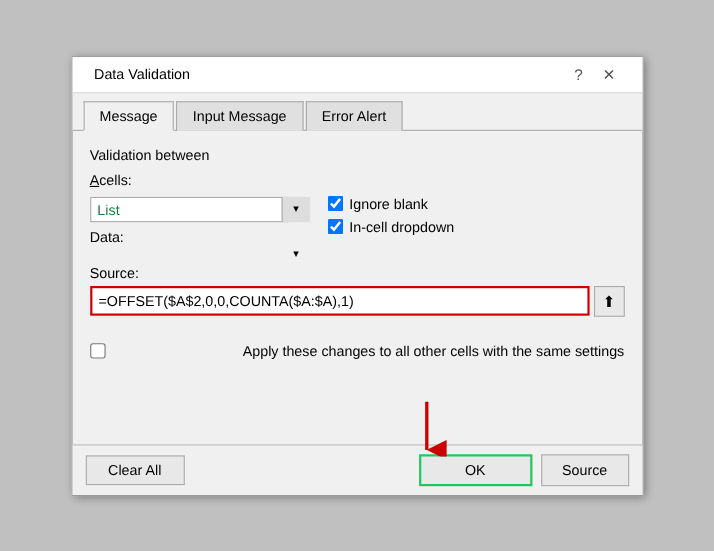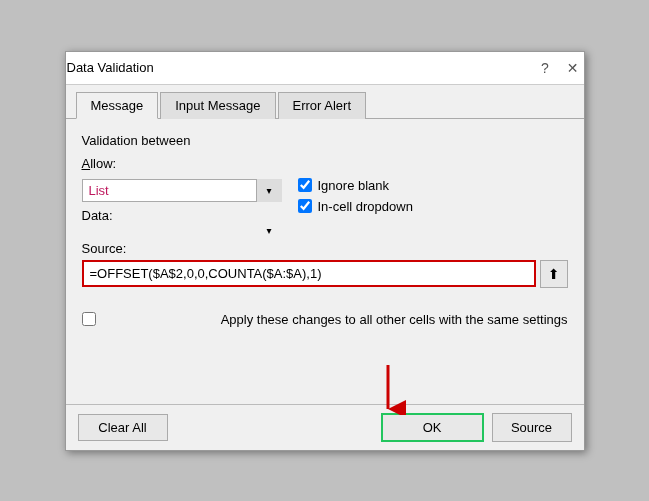--- a/index.html
+++ b/index.html
@@ -21,21 +21,21 @@
       box-shadow: 2px 2px 8px rgba(0,0,0,0.4);
       width: 520px;
       min-height: 400px;
       display: flex;
       flex-direction: column;
     }
 
     .title-bar {
       background: #fff;
       border-bottom: 1px solid #ccc;
-      padding: 8px 1px;
+      padding: 8px 20px;
       display: flex;
       align-items: center;
       justify-content: space-between;
     }
 
     .title-bar-title {
       font-size: 13px;
       font-weight: normal;
     }
 
@@ -128,21 +128,21 @@
     }
 
     .select-box {
       border: 1px solid #aaa;
       background: #fff;
       padding: 3px 28px 3px 6px;
       font-size: 13px;
       width: 180px;
       appearance: none;
       cursor: pointer;
-      color: #be185d;
+      color: #15803d;
     }
 
     .select-box:disabled {
       background: #e8e8e8;
       color: #666;
     }
 
     .select-arrow {
       position: absolute;
       right: 0;
@@ -297,21 +297,21 @@
     </div>
   </div>
 
   <div class="dialog-body">
     <div class="section-title">Validation between</div>
 
     <div class="form-grid">
 
       <div class="left-col">
         <div class="field-label">
-          <span class="field-label-underline">A</span><span>llow:</span>
+          <span class="field-label-underline">A</span><span>cells:</span>
         </div>
         <div class="select-wrapper">
           <select class="select-box">
             <option>List</option>
           </select>
           <div class="select-arrow">▾</div>
         </div>
 
         <div class="field-label">Data:</div>
         <div class="select-wrapper">

